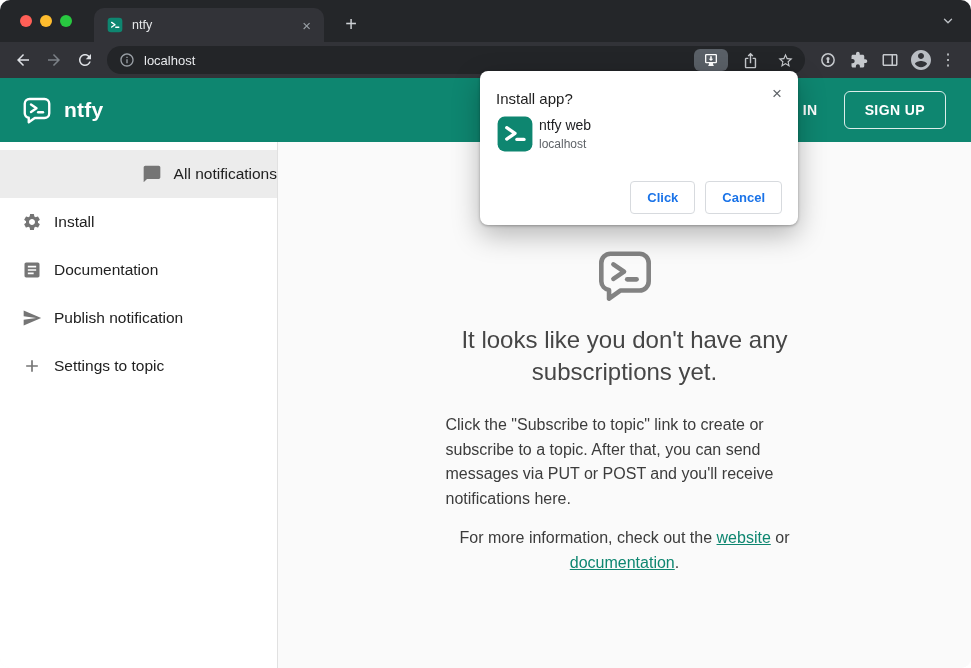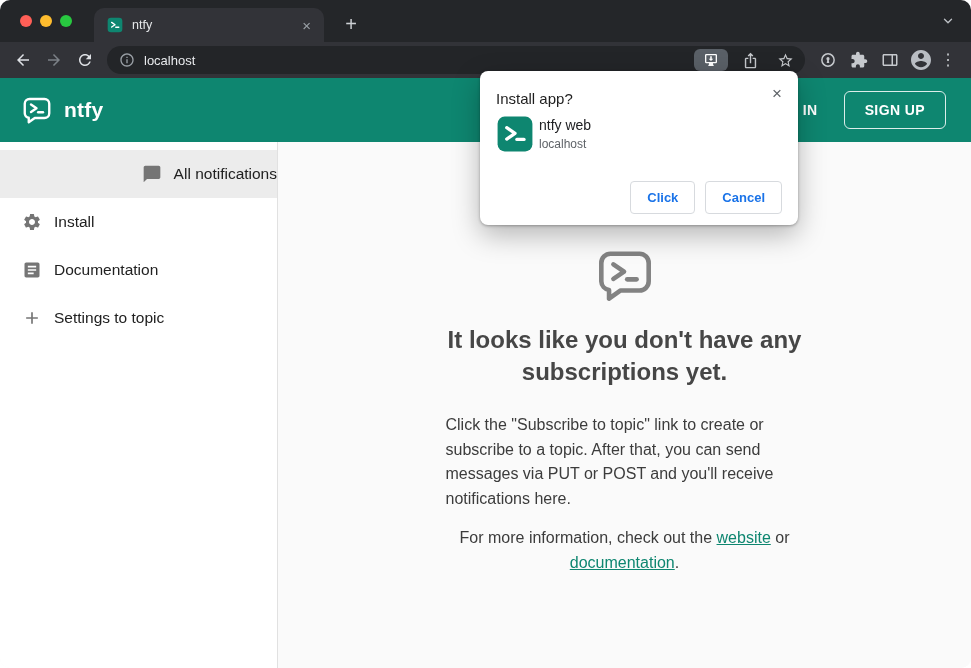--- a/index.html
+++ b/index.html
@@ -56,21 +56,21 @@
   
   .content { display:flex; height:526px; }
   .sidebar { width:278px; background:#ffffff; border-right:1px solid #e1e1e1; padding-top:8px; flex:none; }
   .side-item { height:48px; display:flex; align-items:center; gap:12px; padding-left:22px; cursor:pointer; }
   .side-item.selected { background:#ececec;justify-content:flex-end; }
   .side-item svg { width:20px; height:20px; color:#757575; flex:none; }
   .side-label { font-size:15.5px; color:#212121; }
 
   .main { flex:1; background:#fafafa; display:flex; flex-direction:column; align-items:center; padding-top:104px; }
   .big-logo { width:62px; height:58px; color:#828282; display:flex; }
-  .headline { width:410px; margin-top:20px; text-align:center; font-size:24px; font-weight:700;
+  .headline { width:410px; margin-top:20px; text-align:center; font-size:24px; font-weight:400;
               color:#464646; line-height:1.35; }
   .para { width:358px; margin-top:24px; font-size:16px; color:#3c3c3c; line-height:1.55; }
   .para.more { margin-top:14px;text-align:center; }
   .para a { color:#0e8670; text-decoration:underline; cursor:pointer; }
 
   
   .dialog { position:absolute; left:480px; top:71px; width:318px; background:#ffffff; border-radius:8px; z-index:100;
             box-shadow:0 1px 3px rgba(0,0,0,.3), 0 10px 28px rgba(0,0,0,.28); padding:19px 16px 11px; }
   .dlg-title { font-size:15px; color:#1f1f1f; }
   .dlg-close { position:absolute; top:12px; right:14px; background:none; border:none; color:#5f6368;
@@ -207,20 +207,26 @@
         <span class="side-label">Install</span>
       </div>
       <div class="side-item">
         <svg viewBox="0 0 24 24" fill="currentColor">
             <path d="M19 3H5c-1.1 0-2 .9-2 2v14c0 1.1.9 2 2 2h14c1.1 0 2-.9 2-2V5c0-1.1-.9-2-2-2zm-5 14H7v-2h7v2zm3-4H7v-2h10v2zm0-4H7V7h10v2z"></path>
           </svg>
         <span class="side-label">Documentation</span>
       </div>
       <div class="side-item">
         <svg viewBox="0 0 24 24" fill="currentColor">
+            <path d="M2.01 21 23 12 2.01 3 2 10l15 2-15 2z"></path>
+          </svg>
+        <span class="side-label">Publish notification</span>
+      </div>
+      <div class="side-item">
+        <svg viewBox="0 0 24 24" fill="currentColor">
             <path d="M19 13h-6v6h-2v-6H5v-2h6V5h2v6h6v2z"></path>
           </svg>
         <span class="side-label">Settings to topic</span>
       </div>
     </nav>
 
     <main class="main">
       <span class="big-logo">
         <svg viewBox="0 0 24 24" width="62" height="58" fill="none" stroke="currentColor">
           <path d="M6 3.2h12a3.8 3.8 0 0 1 3.8 3.8v7.6a3.8 3.8 0 0 1-3.8 3.8h-7.8L5.4 21.8v-3.6A3.8 3.8 0 0 1 2.2 14.6V7A3.8 3.8 0 0 1 6 3.2Z" stroke-width="1.9" stroke-linejoin="round"></path>

